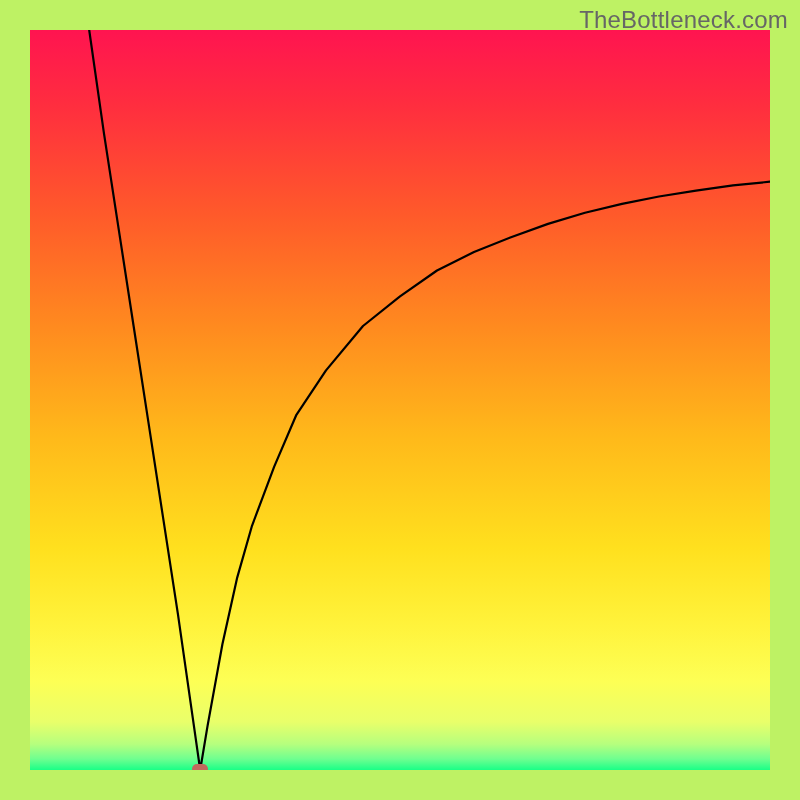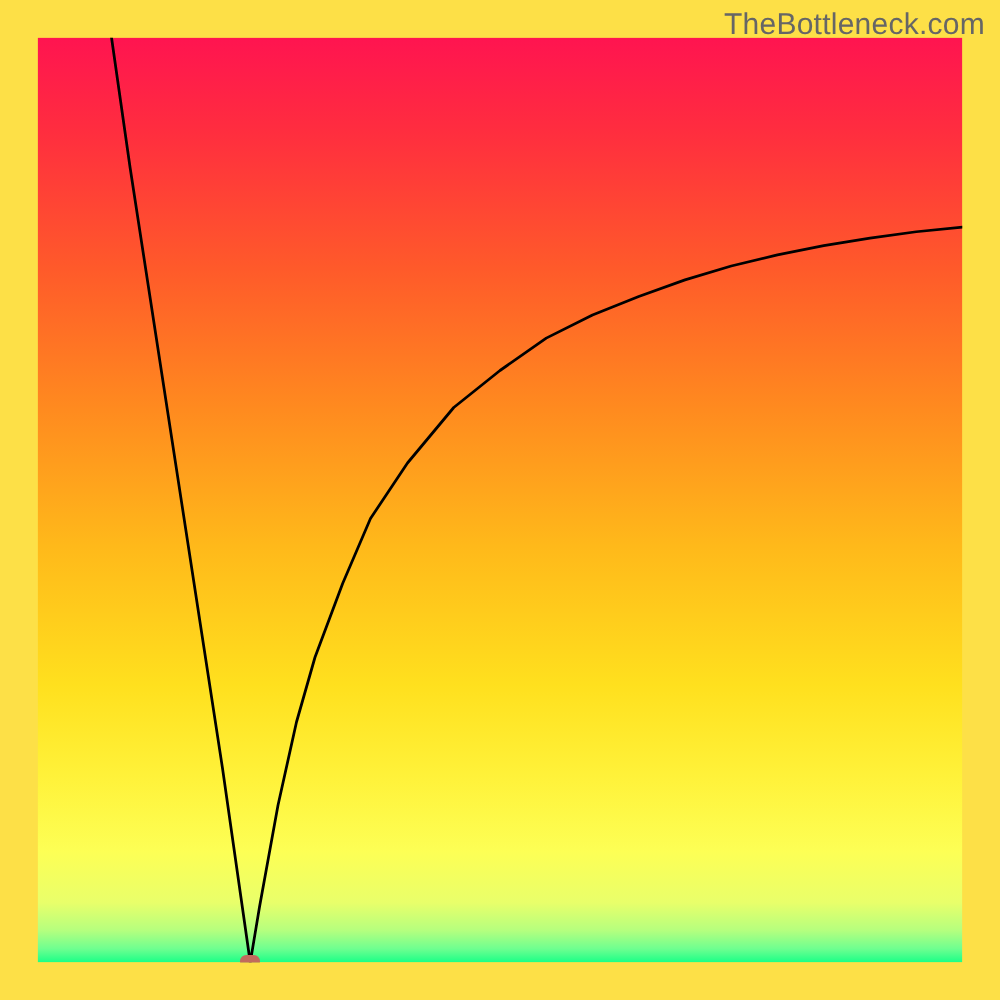--- a/index.html
+++ b/index.html
@@ -10,21 +10,21 @@
     background: #000;
     font-family: Arial, Helvetica, sans-serif;
     overflow: hidden;
   }
   .frame {
     position: absolute;
     left: 0;
     top: 0;
     width: 800px;
     height: 800px;
-    background: #fde047;
+    background: #bef264;
   }
   .plot {
     position: absolute;
     left: 30px;
     top: 30px;
     width: 740px;
     height: 740px;
     overflow: hidden;
   }
   .watermark {

